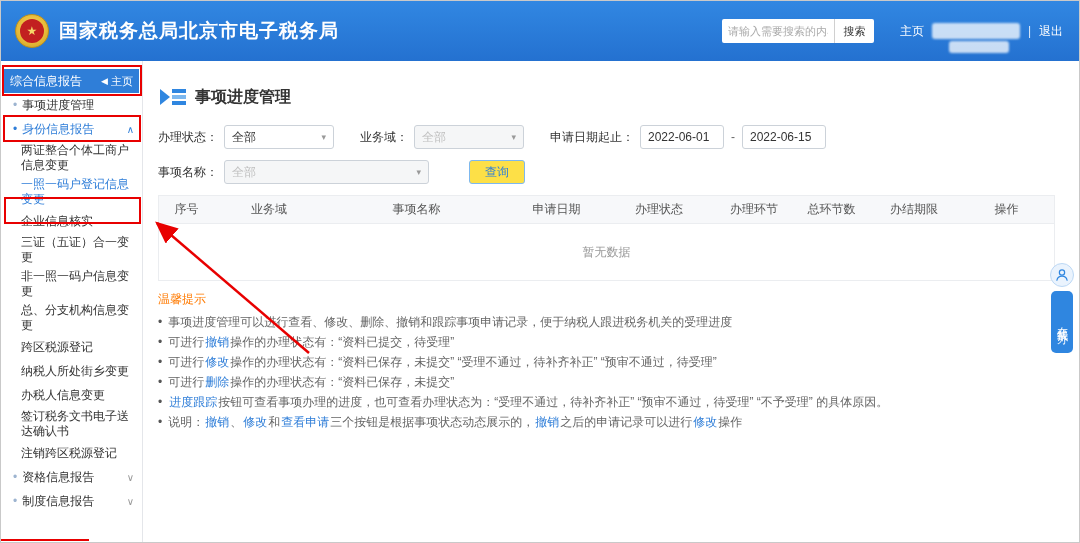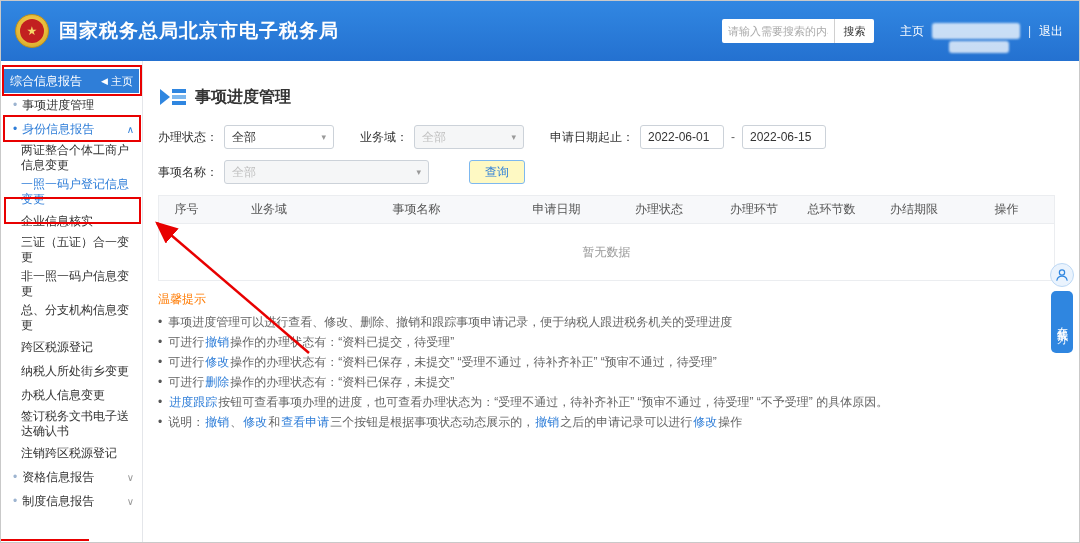--- a/index.html
+++ b/index.html
@@ -114,21 +114,21 @@
   .select.disabled { background: #f5f6f7; color: #bfbfbf; cursor: default; }
   .sel-arrow { color: #999; font-size: 9px; margin-left: 8px; }
   .date-input {
     width: 84px; height: 24px; line-height: 22px; padding: 0 7px;
     border: 1px solid #ccd2d9; border-radius: 3px; color: #333; cursor: text;
     background: #fff;
   }
   .date-sep { margin: 0 7px; color: #666; }
   .query-btn {
     height: 24px; padding: 0 15px; margin-left: 14px;
-    background: #fef9c3; border: 1px solid #7db8ef; border-radius: 3px;
+    background: #fde047; border: 1px solid #7db8ef; border-radius: 3px;
     color: #2e7fd8; font-size: 12px; cursor: pointer; font-family: inherit;
   }
 
   .result-table { border: 1px solid #ebedf0; }
   .thead { display: flex; background: #f7f8fa; border-bottom: 1px solid #ebedf0; }
   .th {
     height: 27px; line-height: 27px; text-align: center;
     font-size: 12px; color: #555; flex: 0 0 auto;
   }
   .th:nth-child(1){ width: 55px; }

